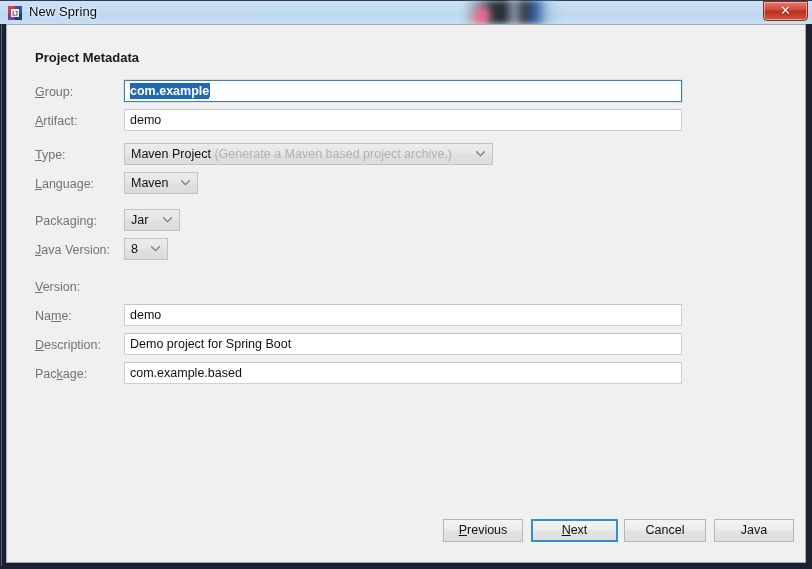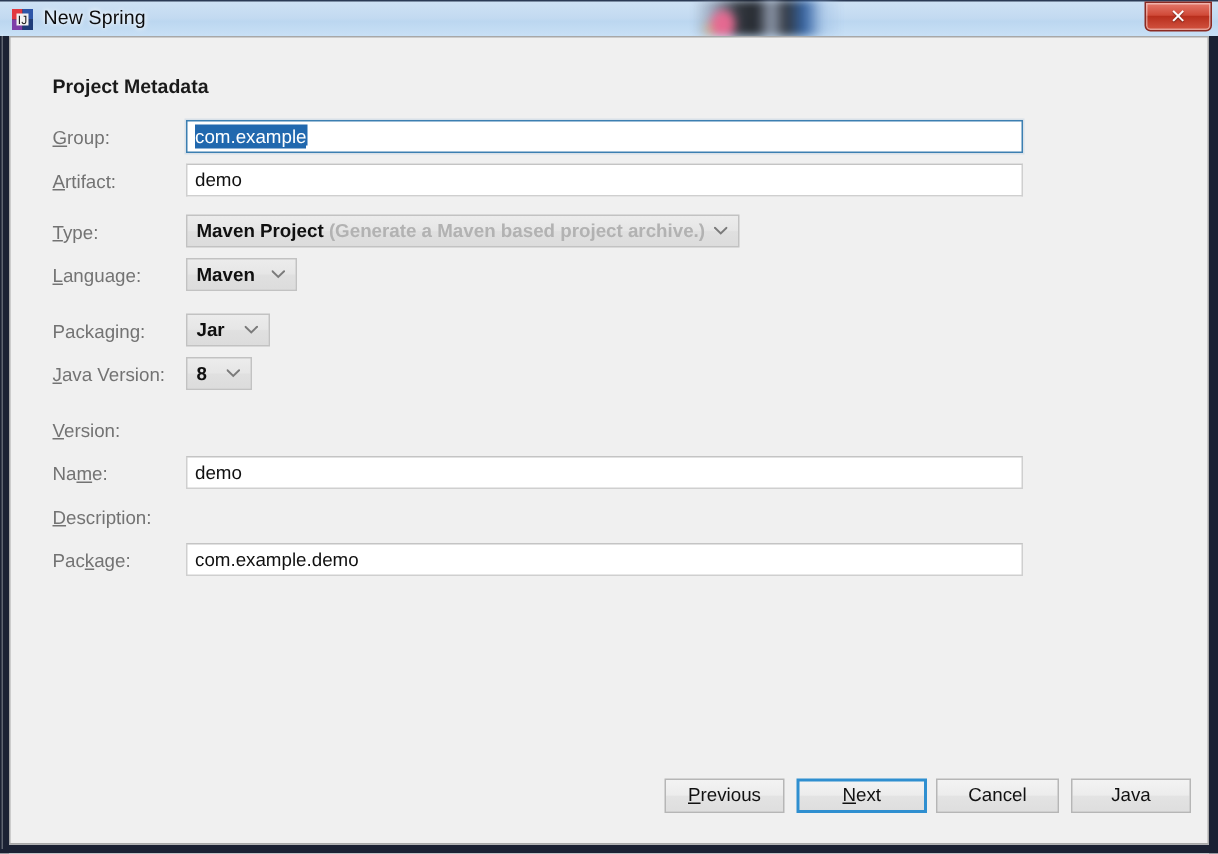--- a/index.html
+++ b/index.html
@@ -165,20 +165,21 @@
     font-size: 12.5px;
     color: #101010;
     padding: 0 0 0 5px;
     line-height: 20px;
     white-space: nowrap;
     overflow: hidden;
   }
   .text-input.focused {
     border: 1px solid #3c7fb1;
     box-shadow: 0 0 0 1px rgba(60,127,177,0.12);
+    font-weight: bold;
   }
   .sel {
     background: #2168ae;
     color: #ffffff;
     padding: 1px 0 1px 0;
   }
   .caret-after {
     display: inline-block;
     width: 1px;
     height: 14px;
@@ -192,21 +193,20 @@
     height: 22px;
     box-sizing: border-box;
     background: linear-gradient(to bottom, #ececec 0%, #e6e6e6 48%, #e0e0e0 52%, #dcdcdc 100%);
     border: 1px solid #c2c2c2;
     font-size: 12.5px;
     color: #101010;
     line-height: 20px;
     padding-left: 6px;
     white-space: nowrap;
     overflow: hidden;
-    font-weight: bold;
   }
   .combo .muted {
     color: #b2b2b2;
   }
   .chev {
     position: absolute;
     right: 7px;
     top: 7px;
     width: 9px;
     height: 6px;
@@ -318,24 +318,27 @@
         </div>
 
         <div class="row-label" style="top:255px"><span class="mn">V</span>ersion:</div>
 
         <div class="row-label" style="top:284px">Na<span class="mn">m</span>e:</div>
         <div class="text-input" style="top:279px">
           <span>demo</span>
         </div>
 
         <div class="row-label" style="top:313px"><span class="mn">D</span>escription:</div>
+        <div class="text-input" style="top:308px">
+          <span>Demo project for Spring Boot</span>
+        </div>
 
         <div class="row-label" style="top:342px">Pac<span class="mn">k</span>age:</div>
         <div class="text-input" style="top:337px">
-          <span>com.example.demo</span>
+          <span>com.example.based</span>
         </div>
 
         <div class="btn" style="left:436px; width:80px"><span class="mn">P</span>revious</div>
 
         <div class="btn default" style="left:524px; width:87px"><span class="mn">N</span>ext</div>
 
         <div class="btn" style="left:617px; width:82px">Cancel</div>
 
         <div class="btn" style="left:707px; width:80px">Java</div>
 

